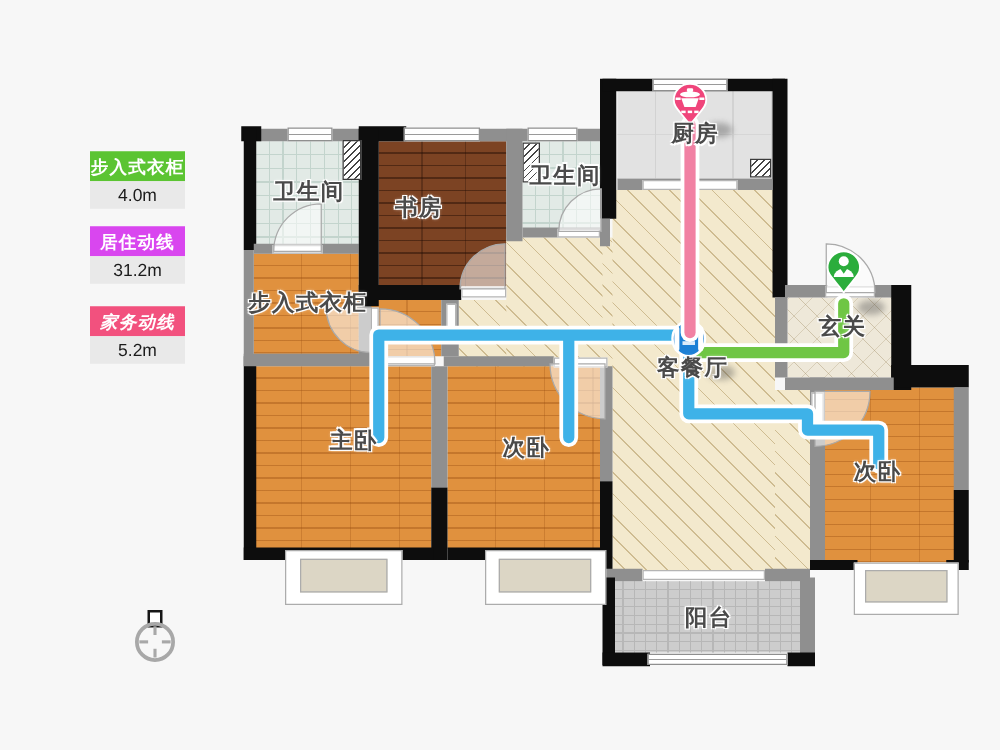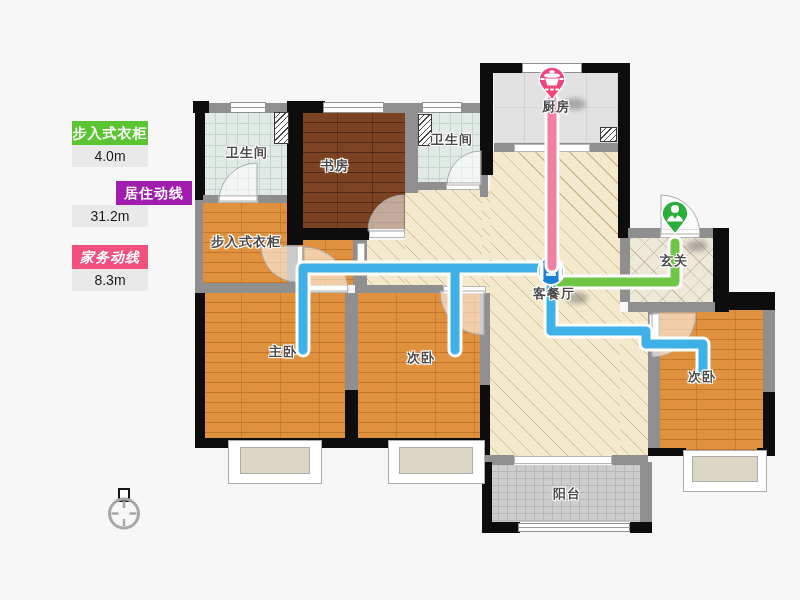--- a/index.html
+++ b/index.html
@@ -14,26 +14,26 @@
   .lv{background:#F3E9CD;background-image:repeating-linear-gradient(45deg,rgba(0,0,0,0) 0 11px,rgba(176,150,95,.55) 11px 12px);}
   .fy{background:#EEE8D9;background-image:repeating-linear-gradient(45deg,rgba(0,0,0,0) 0 12px,rgba(160,140,100,.4) 12px 13px),repeating-linear-gradient(-45deg,rgba(0,0,0,0) 0 12px,rgba(160,140,100,.28) 12px 13px);}
   .bc{background:#CDCDCD;background-image:repeating-linear-gradient(180deg,rgba(0,0,0,0) 0 6px,#B7B7B7 6px 7px),repeating-linear-gradient(90deg,rgba(0,0,0,0) 0 8px,#B7B7B7 8px 9px);}
   .wall{background:#8F8F8F;}
   .wallb{background:#0D0D0D;}
   .win{background:#FFF;border:1px solid #8F8F8F;box-sizing:border-box;background-image:linear-gradient(180deg,rgba(0,0,0,0) 0 45%,#9A9A9A 45% 55%,rgba(0,0,0,0) 55%);}
   .door{background:#FFF;border:1px solid #B5B5B5;box-sizing:border-box;}
   .bay{background:#FFF;border:1px solid #ACACAC;box-sizing:border-box;}
   .bayin{background:#DCD6C5;border:1px solid #ACACAC;box-sizing:border-box;}
   .icobox{background:#FFF;border:1px solid #3A3A3A;box-sizing:border-box;background-image:repeating-linear-gradient(135deg,rgba(0,0,0,0) 0 3px,#444 3px 4px);}
-  .rlabel{position:absolute;transform:translate(-50%,-50%);font-size:13px;font-weight:bold;color:#4A4A4A;white-space:nowrap;letter-spacing:1px;
+  .rlabel{position:absolute;transform:translate(-50%,-50%);font-size:18px;font-weight:bold;color:#4A4A4A;white-space:nowrap;letter-spacing:1px;
     text-shadow:-1px -1px 0 #FFF,1px -1px 0 #FFF,-1px 1px 0 #FFF,1px 1px 0 #FFF,0 0 3px #FFF;}
   
   .lg-head{position:absolute;left:72px;width:76px;height:24px;line-height:24px;text-align:center;color:#FFF;font-size:14px;font-weight:bold;letter-spacing:1px;cursor:pointer;}
   .lg-val{position:absolute;left:72px;width:76px;height:22px;line-height:22px;text-align:center;background:#E9E9E9;color:#1B1B1B;font-size:14px;}
-  .lg-green{background:#5BC432;} .lg-blue{background:#a21caf;margin-left:44px;} .lg-pink{background:#F2517E;font-style:italic;}
+  .lg-green{background:#5BC432;} .lg-blue{background:#d946ef;} .lg-pink{background:#F2517E;font-style:italic;}
   svg{position:absolute;left:0;top:0;}
 </style>
 </head>
 <body>
 
 <div id="plan">
 
   <div class="abs tl" style="left:205px;top:113px;width:82px;height:84px"></div>
   <div class="abs wdk" style="left:303px;top:113px;width:102px;height:116px"></div>
   <div class="abs tl" style="left:418px;top:113px;width:64px;height:70px"></div>
@@ -206,14 +206,14 @@
   <span class="rlabel" style="left:702px;top:377px">次卧</span>
   <span class="rlabel" style="left:567px;top:494px">阳台</span>
 </div>
 
 <div>
   <div class="lg-head lg-green" style="top:121px">步入式衣柜</div>
   <div class="lg-val" style="top:145px">4.0m</div>
   <div class="lg-head lg-blue" style="top:181px">居住动线</div>
   <div class="lg-val" style="top:205px">31.2m</div>
   <div class="lg-head lg-pink" style="top:245px">家务动线</div>
-  <div class="lg-val" style="top:269px">8.3m</div>
+  <div class="lg-val" style="top:269px">5.2m</div>
 </div>
 
 </body></html>

